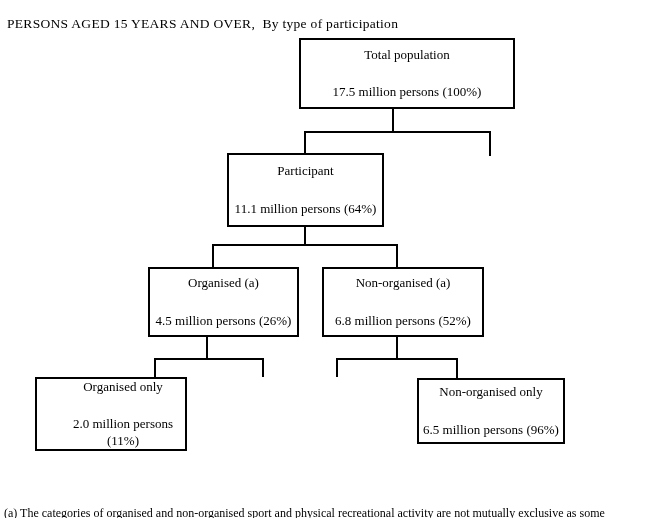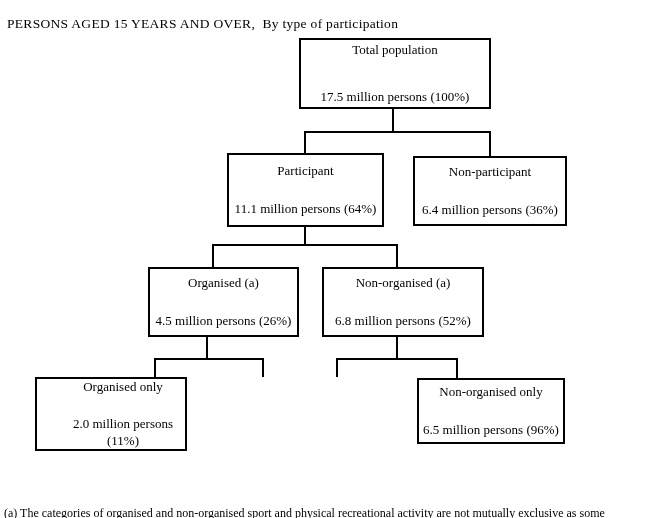--- a/index.html
+++ b/index.html
@@ -34,21 +34,21 @@
     flex-direction: column;
     align-items: center;
     justify-content: center;
     text-align: center;
     font-size: 13px;
     line-height: 1.25;
     gap: 21px;
     padding: 2px 4px;
   }
   .box .node-label, .box .node-value { display: block; }
-  #box-total              { left: 299px; top:  38px; width: 192px; height: 71px; justify-content: space-between; }
+  #box-total              { left: 299px; top:  38px; width: 216px; height: 71px; }
   #box-participant        { left: 227px; top: 153px; width: 157px; height: 74px; }
   #box-non-participant    { left: 413px; top: 156px; width: 154px; height: 70px; }
   #box-organised          { left: 148px; top: 267px; width: 151px; height: 70px; }
   #box-non-organised      { left: 322px; top: 267px; width: 162px; height: 70px; }
   #box-organised-only     { left:  35px; top: 377px; width: 152px; height: 74px; padding-left: 28px; }
   #box-both               { left: 225px; top: 377px; width: 142px; height: 78px; gap: 12px; }
   #box-non-organised-only { left: 417px; top: 378px; width: 148px; height: 66px; }
   .line {
     position: absolute;
     background: #000000;
@@ -113,24 +113,20 @@
   <div class="box" id="box-total">
     <span class="node-label">Total population</span>
     <span class="node-value">17.5 million persons (100%)</span>
   </div>
 
   <div class="box" id="box-participant">
     <span class="node-label">Participant</span>
     <span class="node-value">11.1 million persons (64%)</span>
   </div>
 
-  <div class="box" id="box-non-participant">
-    <span class="node-label">Non-participant</span>
-    <span class="node-value">6.4 million persons (36%)</span>
-  </div>
 
   <div class="box" id="box-organised">
     <span class="node-label">Organised (a)</span>
     <span class="node-value">4.5 million persons (26%)</span>
   </div>
 
   <div class="box" id="box-non-organised">
     <span class="node-label">Non-organised (a)</span>
     <span class="node-value">6.8 million persons (52%)</span>
   </div>

